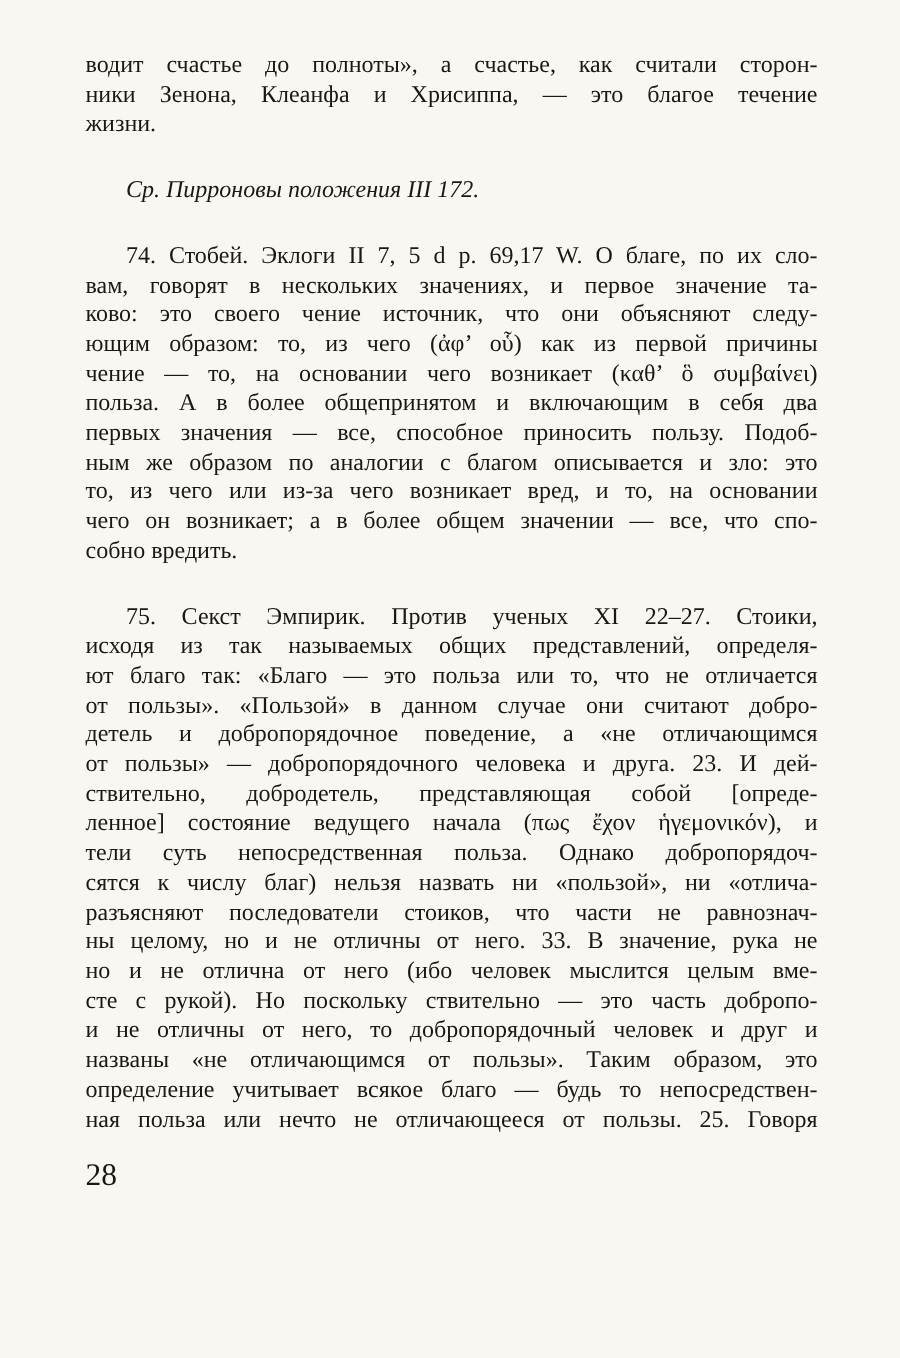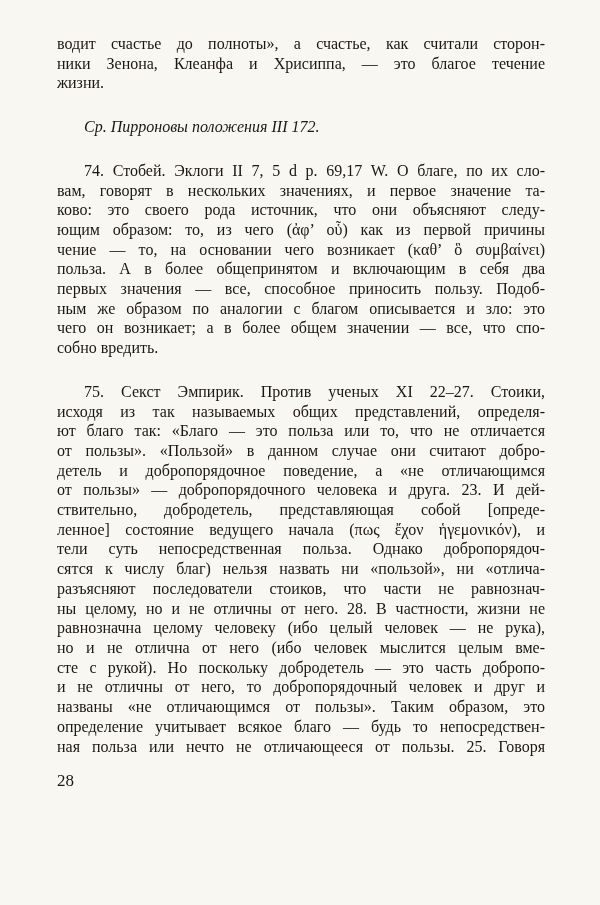--- a/index.html
+++ b/index.html
@@ -44,65 +44,65 @@
     text-align-last: left;
   }
   .line.indent {
     padding-left: 27px;
     margin-top: 24px;
   }
   .b { font-weight: normal; }
   .i { font-style: italic; }
   .page-number {
     margin-top: 15px;
-    font-size: 17px;
+    font-size: 21px;
     text-align: left;
   }
 </style>
 </head>
 <body style="background: rgb(248, 247, 242); color: rgb(27, 23, 18);">
 
 <div class="page">
   <div class="text-block">
       <p class="para">
         <span class="line"><span>водит счастье до полноты», а счастье, как считали сторон-</span></span>
         <span class="line"><span>ники Зенона, Клеанфа и Хрисиппа, — это благое течение</span></span>
         <span class="line no-just"><span>жизни.</span></span>
       </p>
       <p class="para">
         <span class="line no-just indent"><span class="i">Ср. Пирроновы положения III 172.</span></span>
       </p>
       <p class="para space-before">
         <span class="line indent"><span class="b">74. Стобей. Эклоги II 7, 5 d p. 69,17 W.</span><span> О благе, по их сло-</span></span>
         <span class="line"><span>вам, говорят в нескольких значениях, и первое значение та-</span></span>
-        <span class="line"><span>ково: это своего рода источник, что они объясняют следу-</span></span>
+        <span class="line"><span>ково: это своего чение источник, что они объясняют следу-</span></span>
         <span class="line"><span>ющим образом: то, из чего (ἀφ’ οὗ) как из первой причины</span></span>
         <span class="line"><span>чение — то, на основании чего возникает (καθ’ ὃ συμβαίνει)</span></span>
         <span class="line"><span>польза. А в более общепринятом и включающим в себя два</span></span>
         <span class="line"><span>первых значения — все, способное приносить пользу. Подоб-</span></span>
         <span class="line"><span>ным же образом по аналогии с благом описывается и зло: это</span></span>
+        <span class="line"><span>то, из чего или из-за чего возникает вред, и то, на основании</span></span>
         <span class="line"><span>чего он возникает; а в более общем значении — все, что спо-</span></span>
         <span class="line no-just"><span>собно вредить.</span></span>
       </p>
       <p class="para space-before">
         <span class="line indent"><span class="b">75. Секст Эмпирик. Против ученых XI 22–27.</span><span> Стоики,</span></span>
         <span class="line"><span>исходя из так называемых общих представлений, определя-</span></span>
         <span class="line"><span>ют благо так: «Благо — это польза или то, что не отличается</span></span>
         <span class="line"><span>от пользы». «Пользой» в данном случае они считают добро-</span></span>
         <span class="line"><span>детель и добропорядочное поведение, а «не отличающимся</span></span>
         <span class="line"><span>от пользы» — добропорядочного человека и друга. </span><span class="b">23.</span><span> И дей-</span></span>
         <span class="line"><span>ствительно, добродетель, представляющая собой [опреде-</span></span>
         <span class="line"><span>ленное] состояние ведущего начала (πως ἔχον ἡγεμονικόν), и</span></span>
         <span class="line"><span>тели суть непосредственная польза. Однако добропорядоч-</span></span>
         <span class="line"><span>сятся к числу благ) нельзя назвать ни «пользой», ни «отлича-</span></span>
         <span class="line"><span>разъясняют последователи стоиков, что части не равнознач-</span></span>
-        <span class="line"><span>ны целому, но и не отличны от него. </span><span class="b">28.</span><span> В частности, жизни не</span></span>
-        <span class="line"><span>равнозначна целому человеку (ибо целый человек — не рука),</span></span>
+        <span class="line"><span>ны целому, но и не отличны от него. </span><span class="b">33.</span><span> В значение, рука не</span></span>
         <span class="line"><span>но и не отлична от него (ибо человек мыслится целым вме-</span></span>
-        <span class="line"><span>сте с рукой). Но поскольку добродетель — это часть добропо-</span></span>
+        <span class="line"><span>сте с рукой). Но поскольку ствительно — это часть добропо-</span></span>
         <span class="line"><span>и не отличны от него, то добропорядочный человек и друг и</span></span>
         <span class="line"><span>названы «не отличающимся от пользы». Таким образом, это</span></span>
         <span class="line"><span>определение учитывает всякое благо — будь то непосредствен-</span></span>
         <span class="line"><span>ная польза или нечто не отличающееся от пользы. </span><span class="b">25.</span><span> Говоря</span></span>
       </p>
     </div>
   <div class="page-number">28</div>
 </div>
 
 </body></html>

